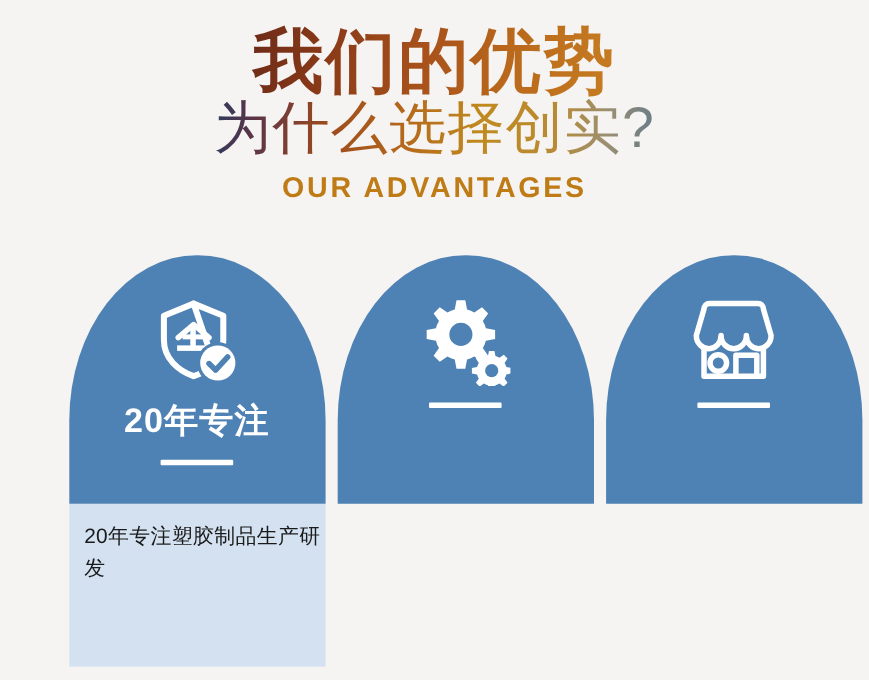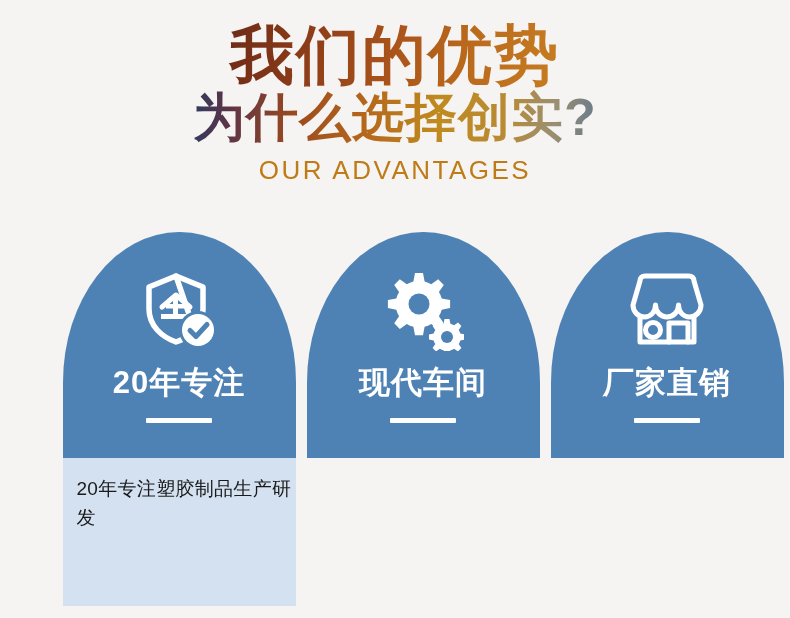--- a/index.html
+++ b/index.html
@@ -30,35 +30,35 @@
     -webkit-background-clip: text;
     background-clip: text;
     color: transparent;
     -webkit-text-fill-color: transparent;
     text-shadow: none;
     display: inline-block;
     padding: 0 6px 2px 6px;
   }
   .title-line2 {
     font-size: 52px;
-    font-weight: bold;
+    font-weight: normal;
     letter-spacing: 1px;
     line-height: 1.08;
     background: linear-gradient(95deg, #263d63 0%, #5a3348 10%, #9b4a1d 26%, #b4651b 42%, #c08a1f 60%, #b98a33 76%, #9a8f72 88%, #5d7790 100%);
     -webkit-background-clip: text;
     background-clip: text;
     color: transparent;
     -webkit-text-fill-color: transparent;
     display: inline-block;
     padding: 0 6px 4px 6px;
     margin-top: -2px;
   }
   .title-sub {
     font-size: 26px;
-    font-weight: normal;
+    font-weight: bold;
     letter-spacing: 2.5px;
     color: #be7b16;
     margin-top: 6px;
     display: inline-block;
   }
 
   
   .cards {
     position: absolute;
     top: 232px;
@@ -182,36 +182,34 @@
                      L83 63.5 L83 68.5 L78.3 69.4 A12.5 12.5 0 0 1 76.7 73.1
                      L79.4 77 L75.9 80.4 L72.1 77.7 A12.5 12.5 0 0 1 68.4 79.3
                      L67.5 84 L62.5 84 L61.6 79.3 A12.5 12.5 0 0 1 57.9 77.7
                      L54 80.4 L50.6 77 L53.3 73.1 A12.5 12.5 0 0 1 51.7 69.4
                      L47 68.5 L47 63.5 L51.7 62.6 A12.5 12.5 0 0 1 53.3 58.9
                      L50.6 55 L54 51.6 L57.9 54.3 A12.5 12.5 0 0 1 61.6 52.7 Z"></path>
           </g>
           <circle cx="65" cy="66" r="6" fill="#4f82b4"></circle>
         </svg>
       </div>
-      <div class="card-title">现代车间</div>
       <div class="card-underline"></div>
     </div>
   </div>
 
   <div class="card">
     <div class="card-arch">
       <div class="card-icon">
         <svg width="86" height="78" viewBox="0 0 86 78" fill="none" stroke="#ffffff" stroke-width="5" stroke-linecap="round" stroke-linejoin="round">
           <path d="M16 9 C16 6 18 4 21 4 L65 4 C68 4 70 6 70 9 L77 33
                    C77 40 71.5 45 65.5 45 C59.5 45 54.5 40 54.5 33
                    C54.5 40 49 45 43 45 C37 45 31.5 40 31.5 33
                    C31.5 40 26.5 45 20.5 45 C14.5 45 9 40 9 33 Z" fill="none"></path>
           <path d="M16 46 L16 70 L70 70 L70 46" fill="none"></path>
           <circle cx="29" cy="58" r="7.5" fill="none"></circle>
           <path d="M45 70 L45 51 L64 51 L64 70" fill="none"></path>
         </svg>
       </div>
-      <div class="card-title">厂家直销</div>
       <div class="card-underline"></div>
     </div>
   </div>
 
 </div>
 
 </body></html>

